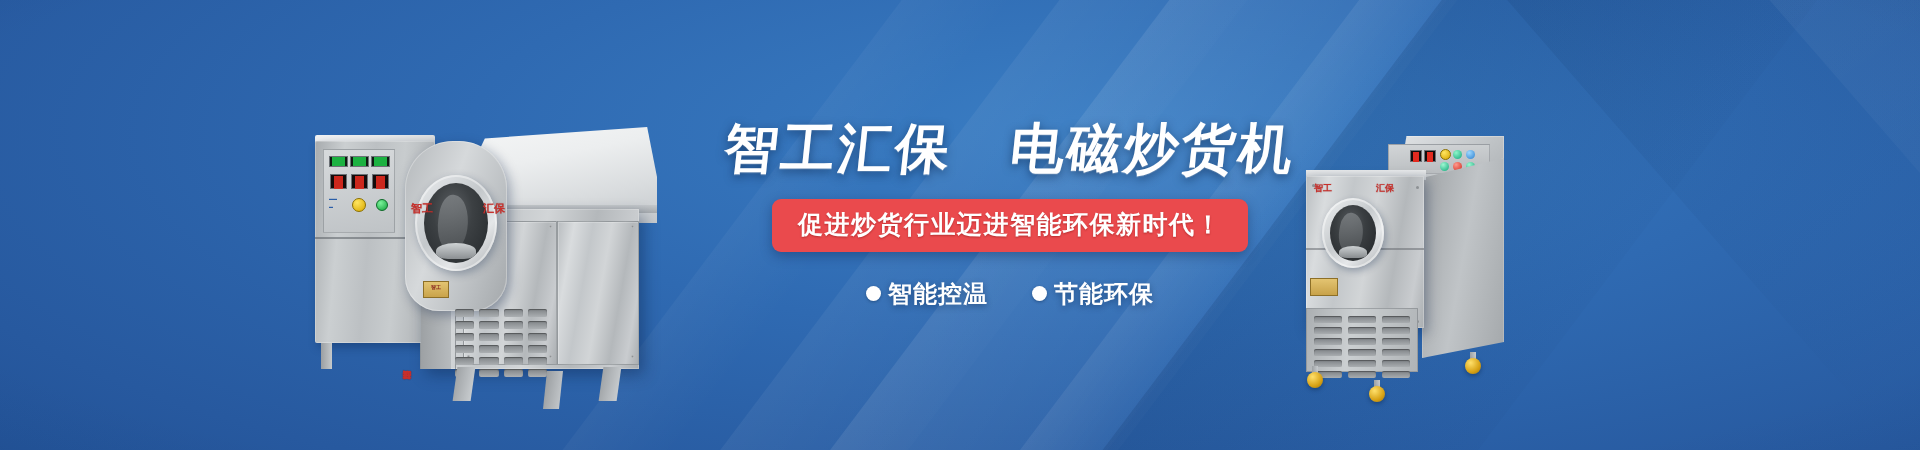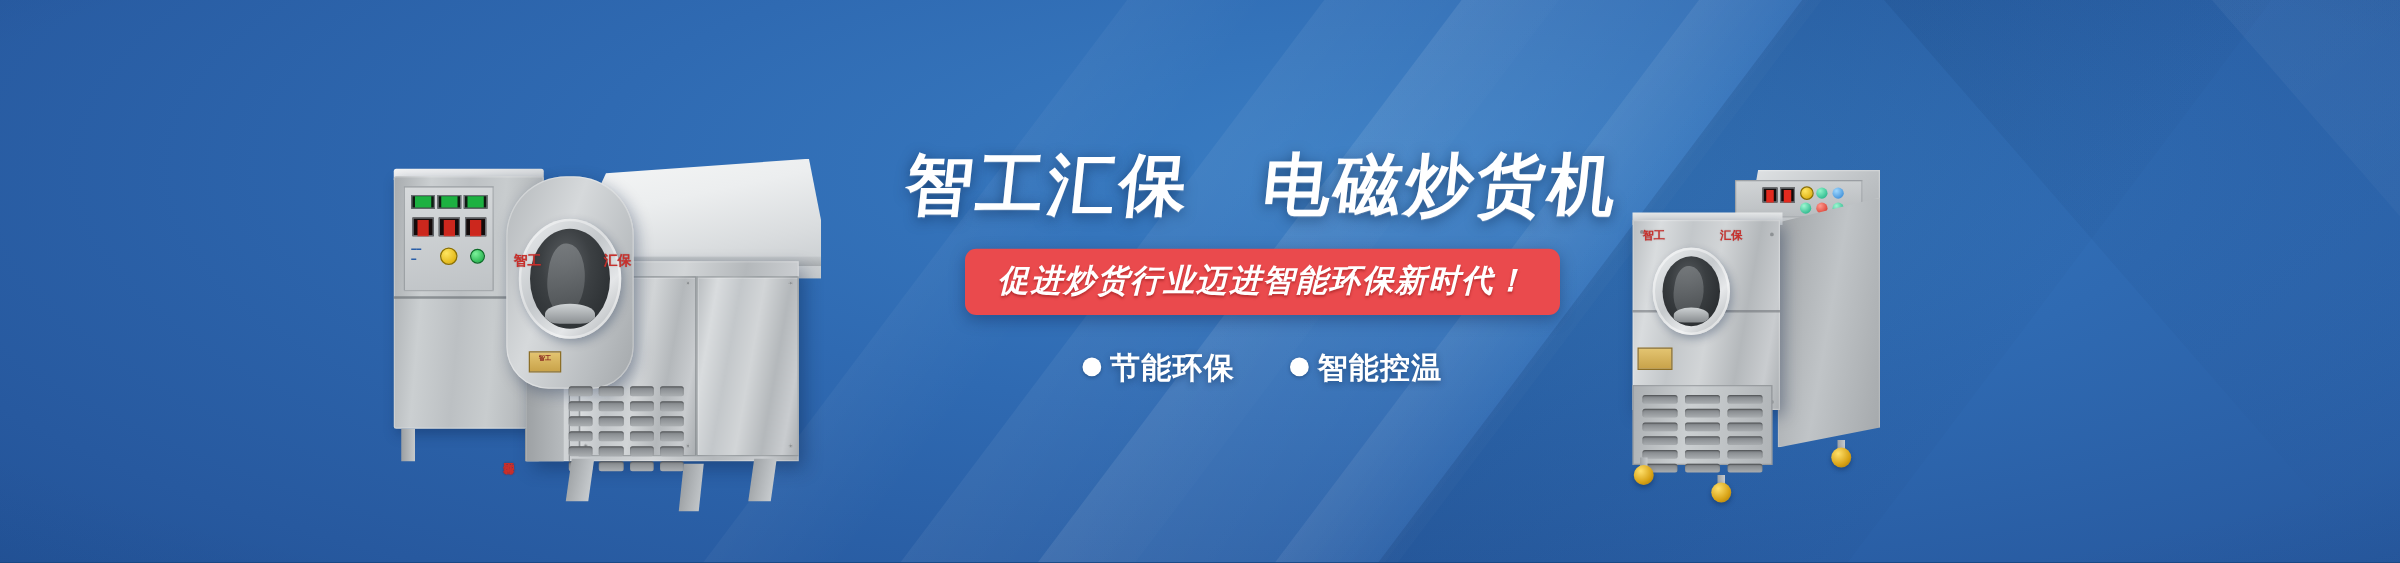--- a/index.html
+++ b/index.html
@@ -41,21 +41,21 @@
   .copy{position:absolute;left:700px;top:120px;width:620px;text-align:center;}
 
   .title{
     font-size:54px;font-weight:700;color:#ffffff;letter-spacing:3px;
     line-height:1.05;white-space:nowrap;
     text-shadow:0 3px 10px rgba(6,30,66,.55), 0 1px 0 rgba(255,255,255,.25);
     transform:skewX(-6deg);
   }
   .title .gap{display:inline-block;width:22px;}
 
-  .ribbon-wrap{margin-top:22px;display:flex;justify-content:center;font-style:italic;}
+  .ribbon-wrap{margin-top:22px;display:flex;justify-content:center;}
   .ribbon{
     display:inline-block;
     background:#ea4a4d;
     color:#fff;
     font-size:25px;font-weight:700;letter-spacing:1.5px;
     padding:9px 26px 11px;
     border-radius:9px;
     white-space:nowrap;
     box-shadow:0 4px 12px rgba(8,30,70,.35);
     text-shadow:0 1px 2px rgba(120,10,10,.45);
@@ -324,25 +324,25 @@
       <span>电磁炒货机</span>
     </div>
 
     <div class="ribbon-wrap">
       <div class="ribbon">促进炒货行业迈进智能环保新时代！</div>
     </div>
 
     <div class="features">
       <div class="feature">
         <span class="dot"></span>
-        <span>节能环保</span>
+        <span>智能控温</span>
       </div>
       <div class="feature">
         <span class="dot"></span>
-        <span>智能控温</span>
+        <span>节能环保</span>
       </div>
     </div>
   </div>
 
   <div class="machine" id="machine-right">
 
     <div class="rm-topbox"></div>
     <div class="rm-topface">
       <div class="rm-meter"></div>
       <div class="rm-sq" style="left:21px;top:5px;">

